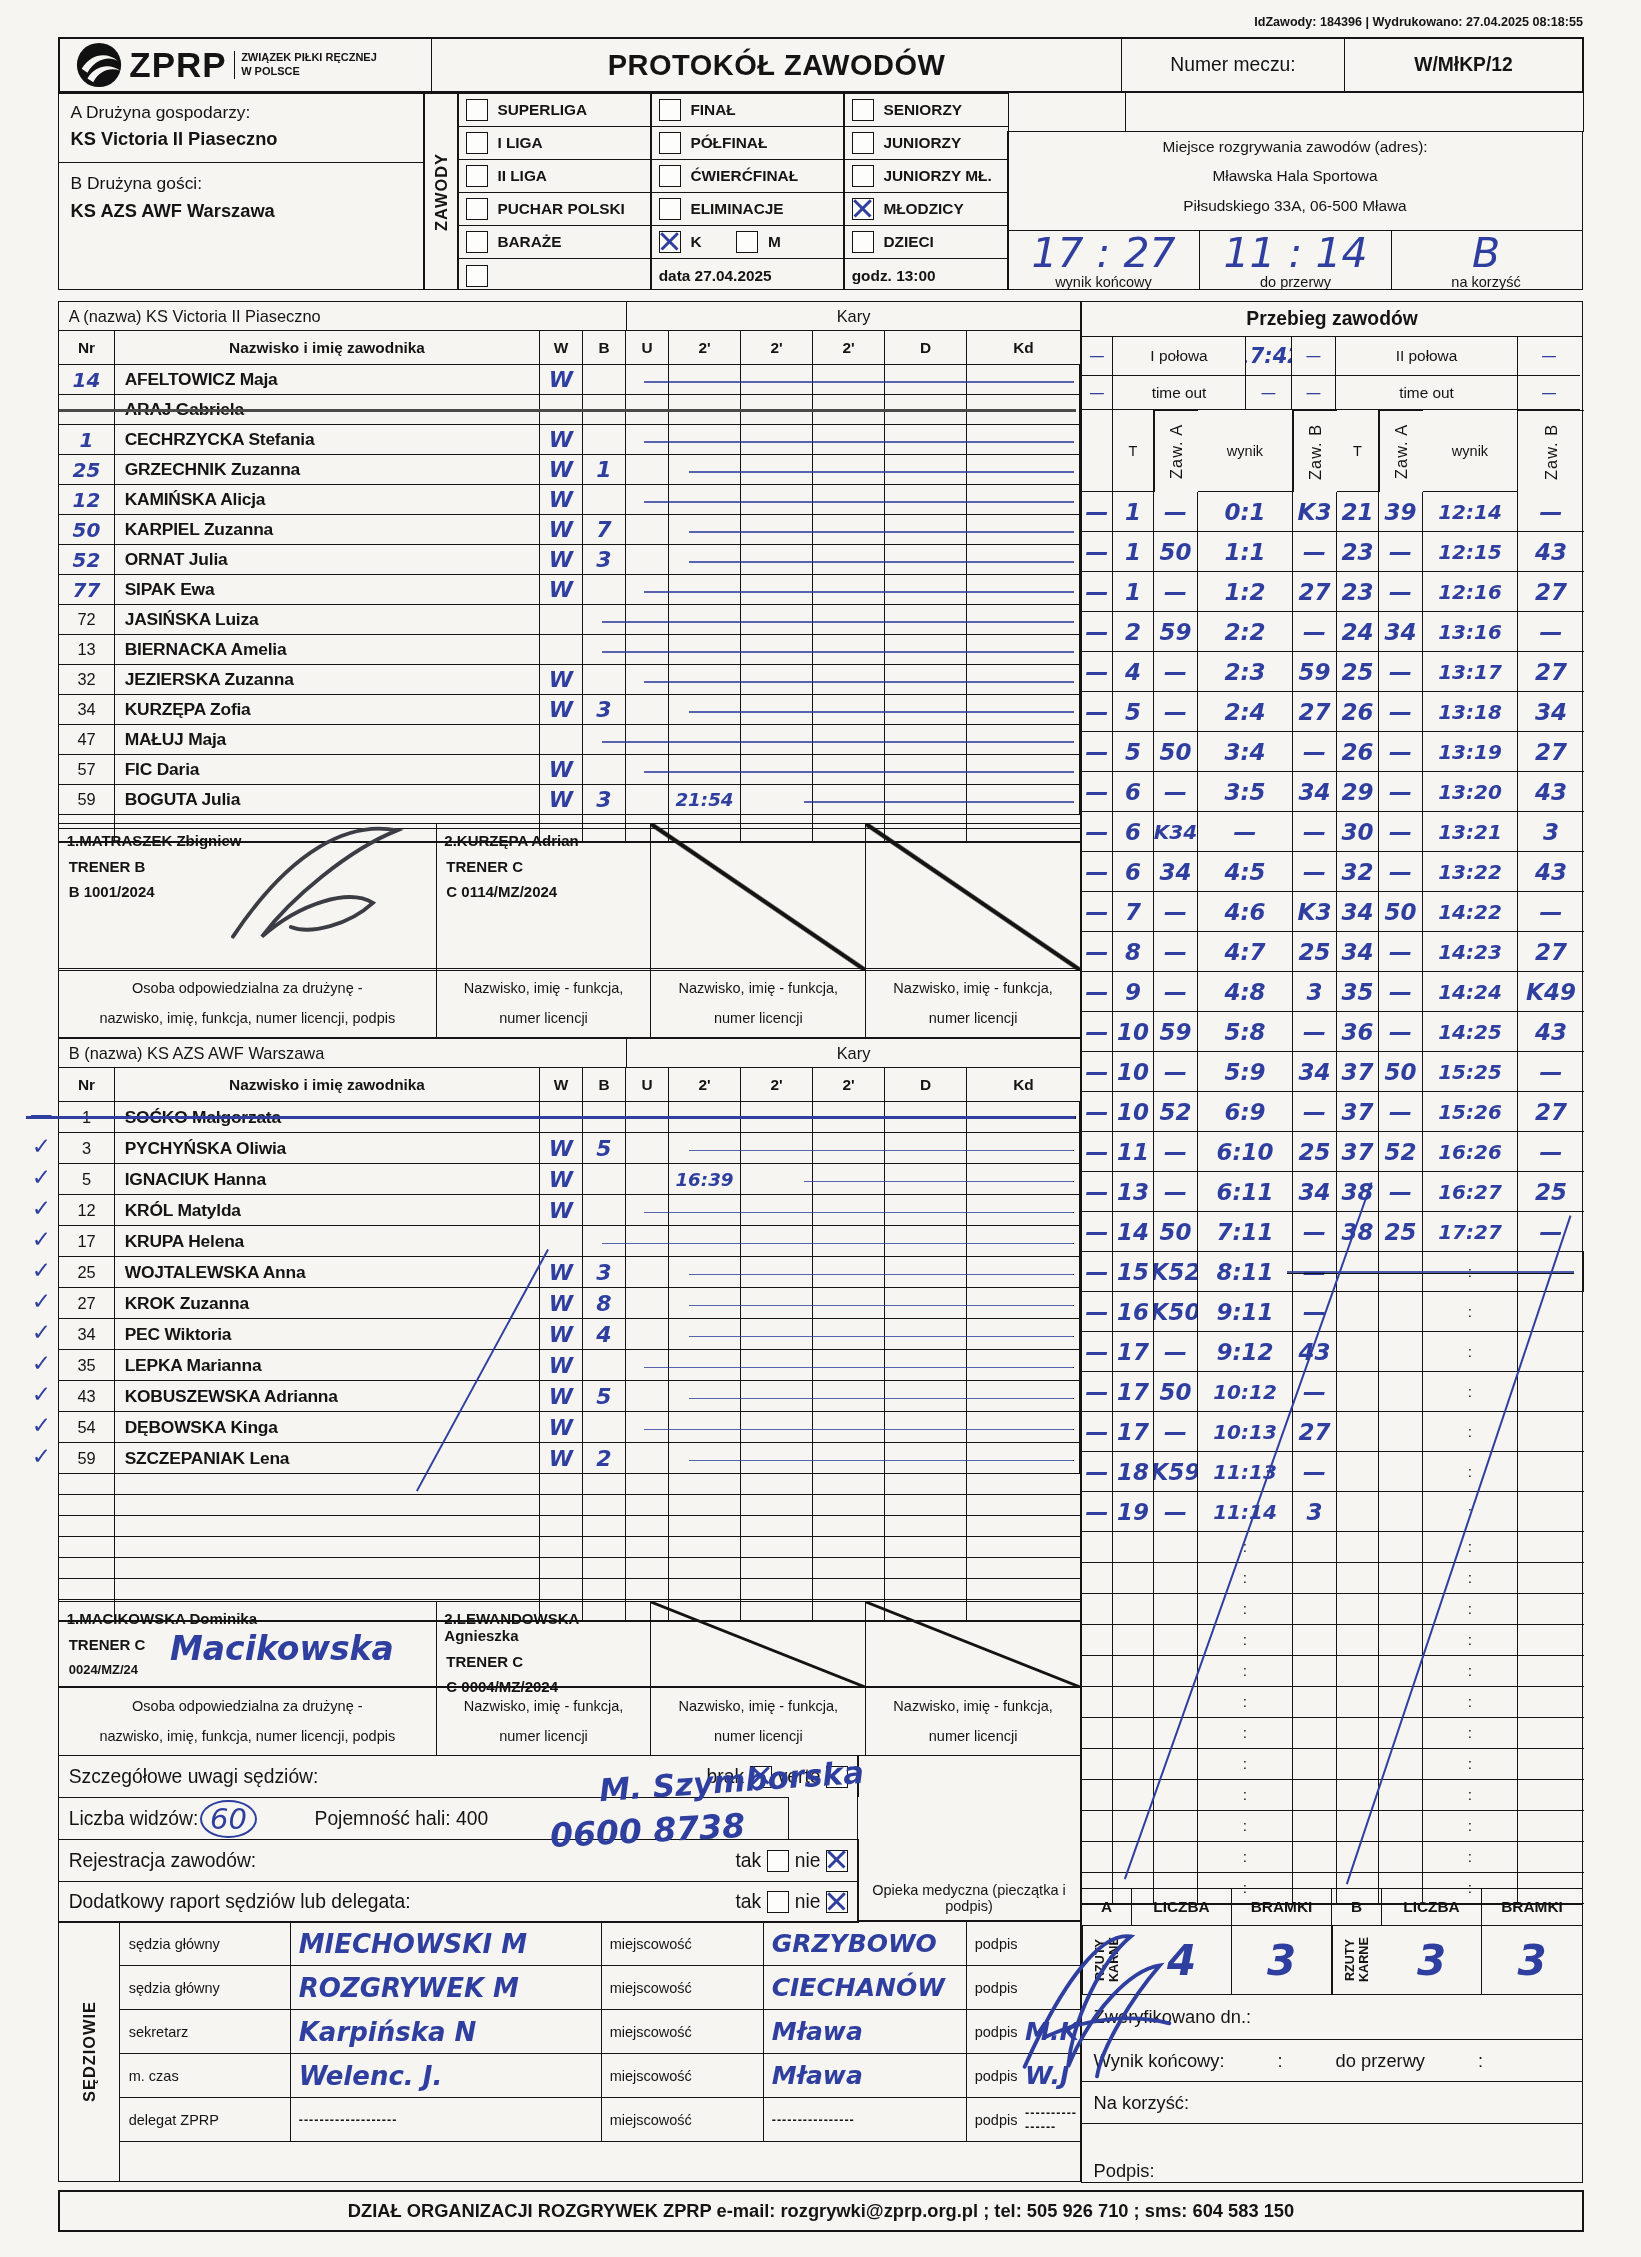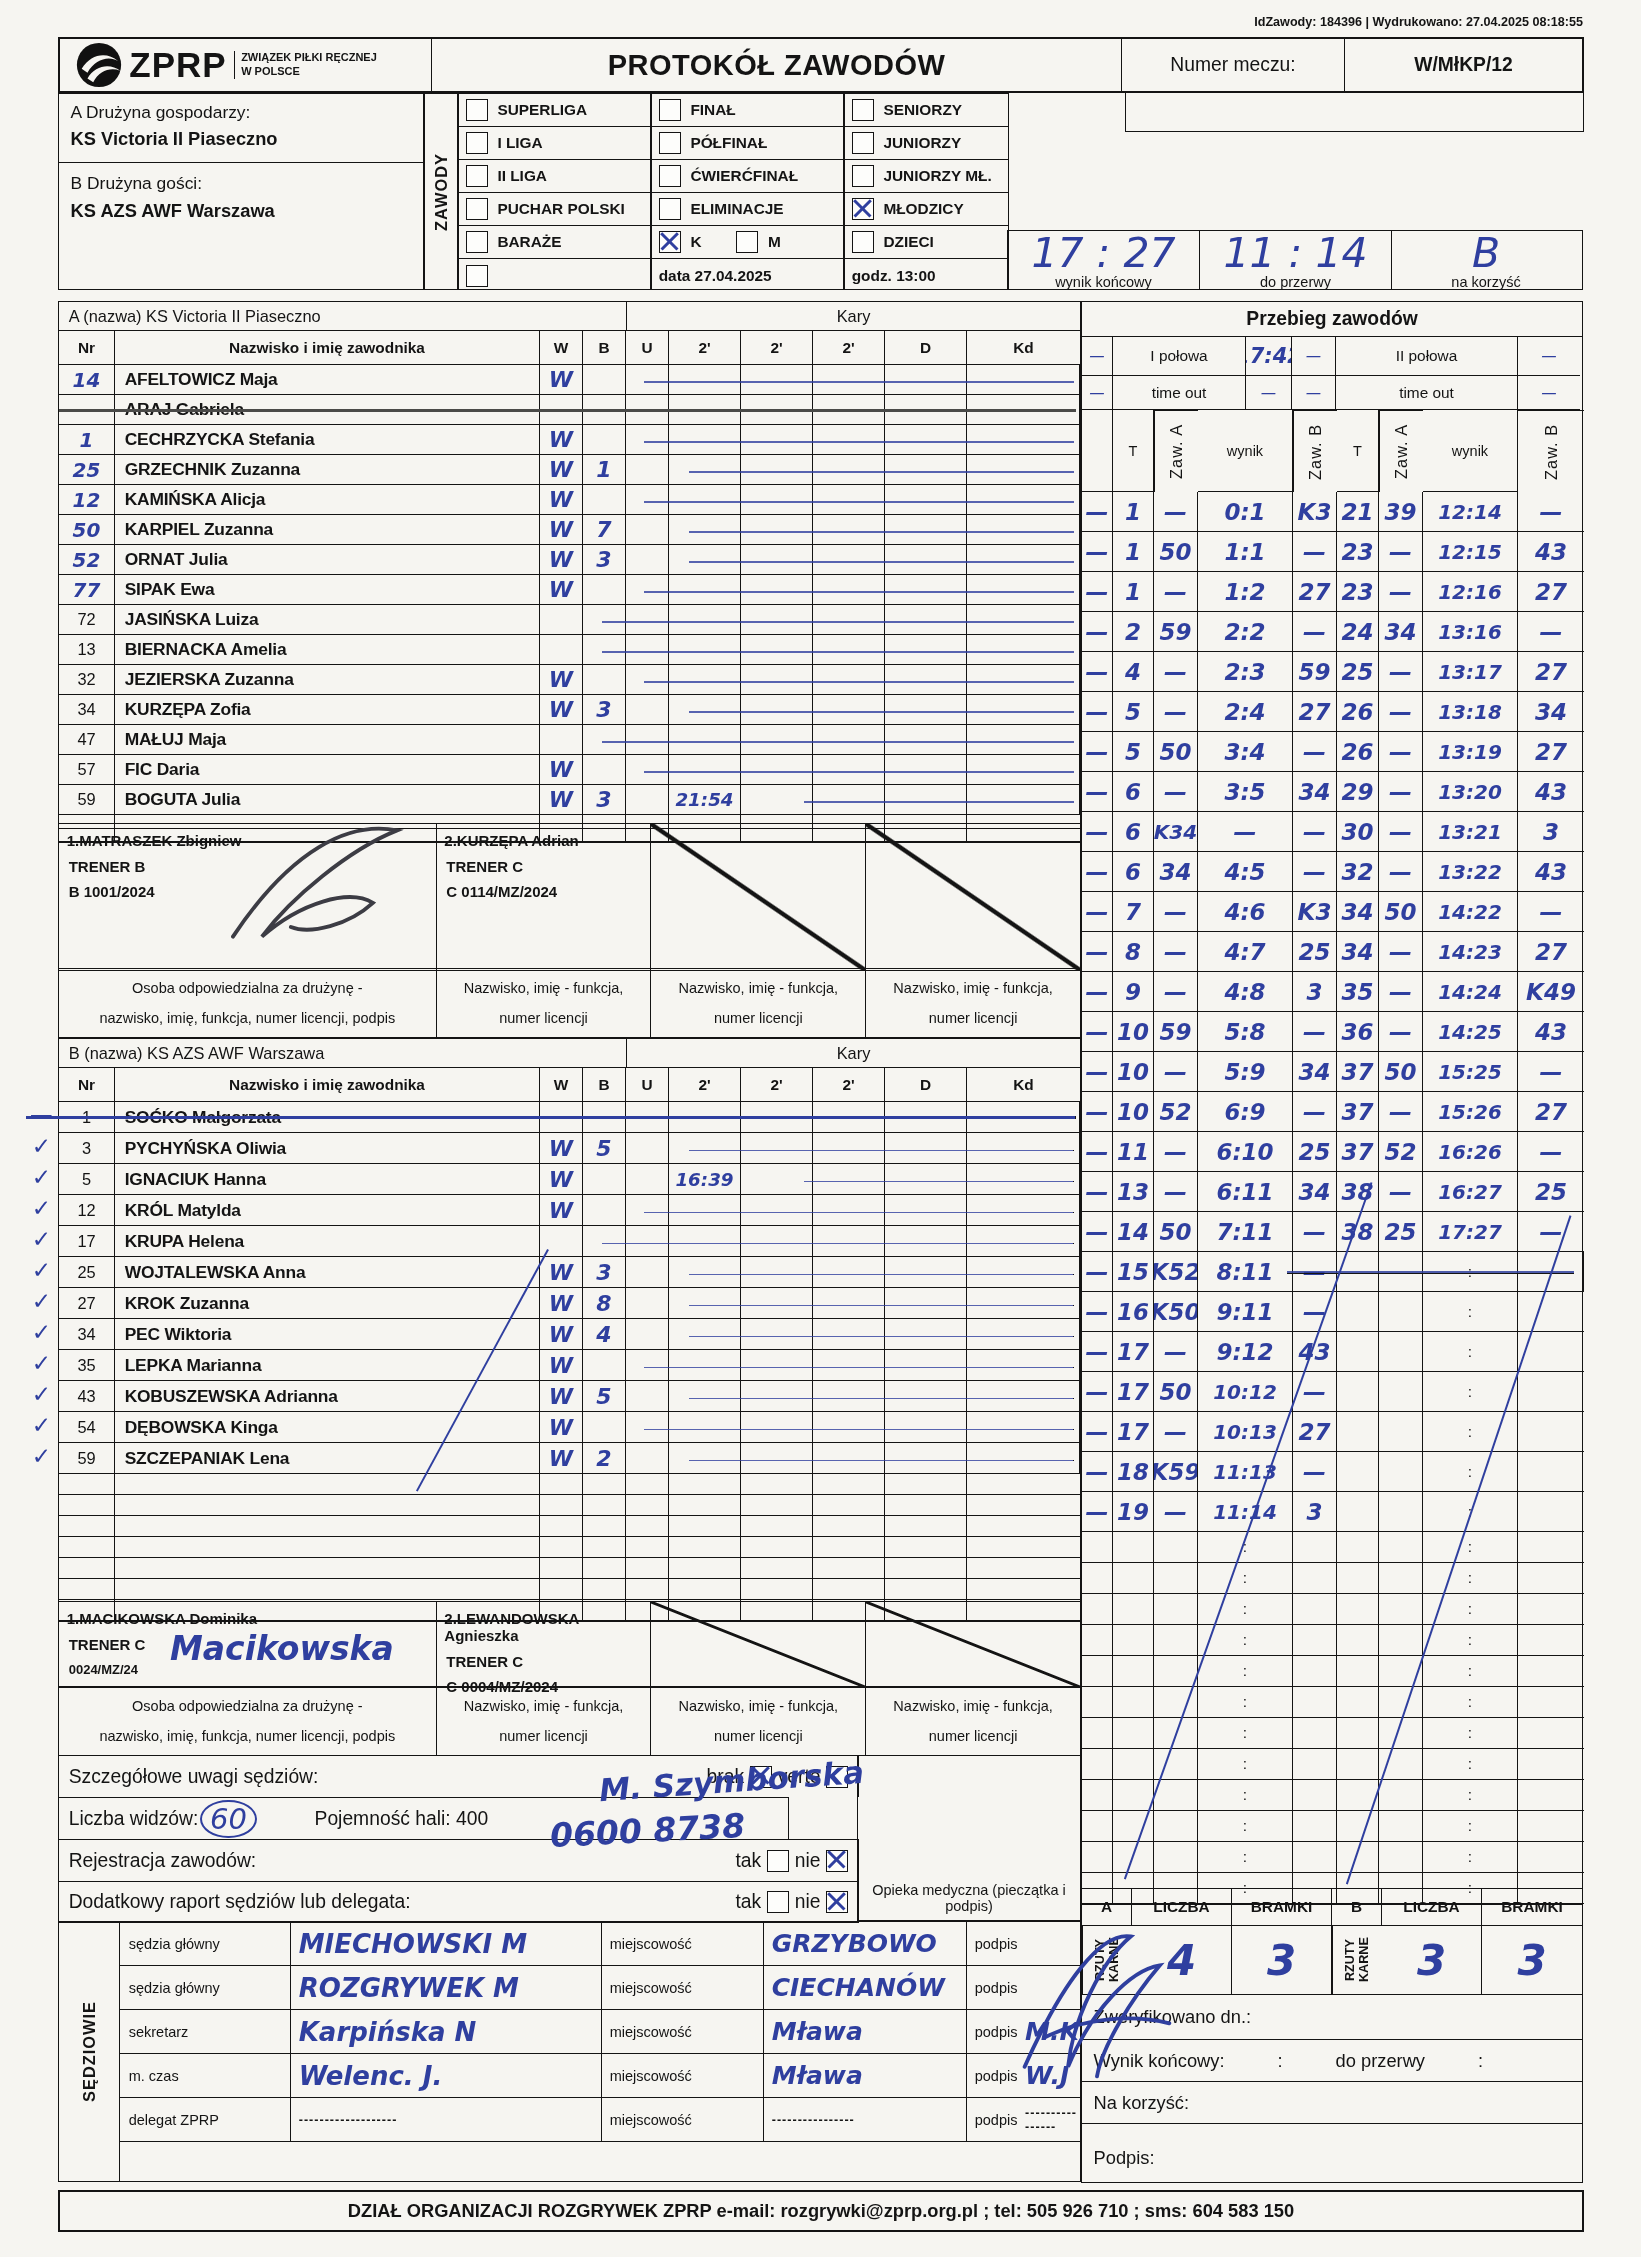--- a/index.html
+++ b/index.html
@@ -206,20 +206,25 @@
       </div>
       <div class="ck-row">
         <div class="cb"></div>
         <div class="ck-label">DZIECI</div>
       </div>
       <div class="ck-row">
         <div class="ck-label">godz. 13:00</div>
       </div>
     </div>
 
+  <div class="abs bx venue" style="left:1007px;top:131px;width:576px;height:100px;padding-top:5.8px;">
+    <div>Miejsce rozgrywania zawodów (adres):</div>
+    <div style="margin-top:11.6px;">Mławska Hala Sportowa</div>
+    <div style="margin-top:11.6px;">Piłsudskiego 33A, 06-500 Mława</div>
+  </div>
   <div class="abs bx" style="left:1007px;top:230px;width:576px;height:60px;display:flex;">
     <div class="score-cell" style="width:192px;">
       <span class="hw score-hw">17 : 27</span>
       <span class="score-lab">wynik końcowy</span>
     </div>
     <div class="score-cell" style="width:192px;">
       <span class="hw score-hw">11 : 14</span>
       <span class="score-lab">do przerwy</span>
     </div>
     <div class="score-cell last" style="width:188px;">
@@ -1382,21 +1387,21 @@
     </div>
     <div class="bx ver-row" style="height:42px;border-bottom:none;">
       <span>Wynik końcowy:</span>
       <span style="margin-left:53px;">:</span>
       <span style="margin-left:53px;">do przerwy</span>
       <span style="margin-left:53px;">:</span>
     </div>
     <div class="bx ver-row" style="height:42px;border-bottom:none;">
       <span>Na korzyść:</span>
     </div>
-    <div class="bx ver-row" style="height:60px;align-items:flex-end;padding-bottom:13px;">
+    <div class="bx ver-row" style="height:60px;align-items:flex-end;padding-bottom:0;">
       <span>Podpis:</span>
     </div>
   </div>
 
   <div class="abs bx footer-bar" style="left:58px;top:2190px;width:1526px;height:42px;border-width:2.9px;">
     <span>DZIAŁ ORGANIZACJI ROZGRYWEK ZPRP e-mail: rozgrywki@zprp.org.pl ; tel: 505 926 710 ; sms: 604 583 150</span>
   </div>
 
   <div class="diagline" style="left:1125px;top:1878px;width:739px;transform:rotate(-70.5deg);"></div>
   <div class="diagline" style="left:1347px;top:1883px;width:705px;transform:rotate(-71.5deg);"></div>

